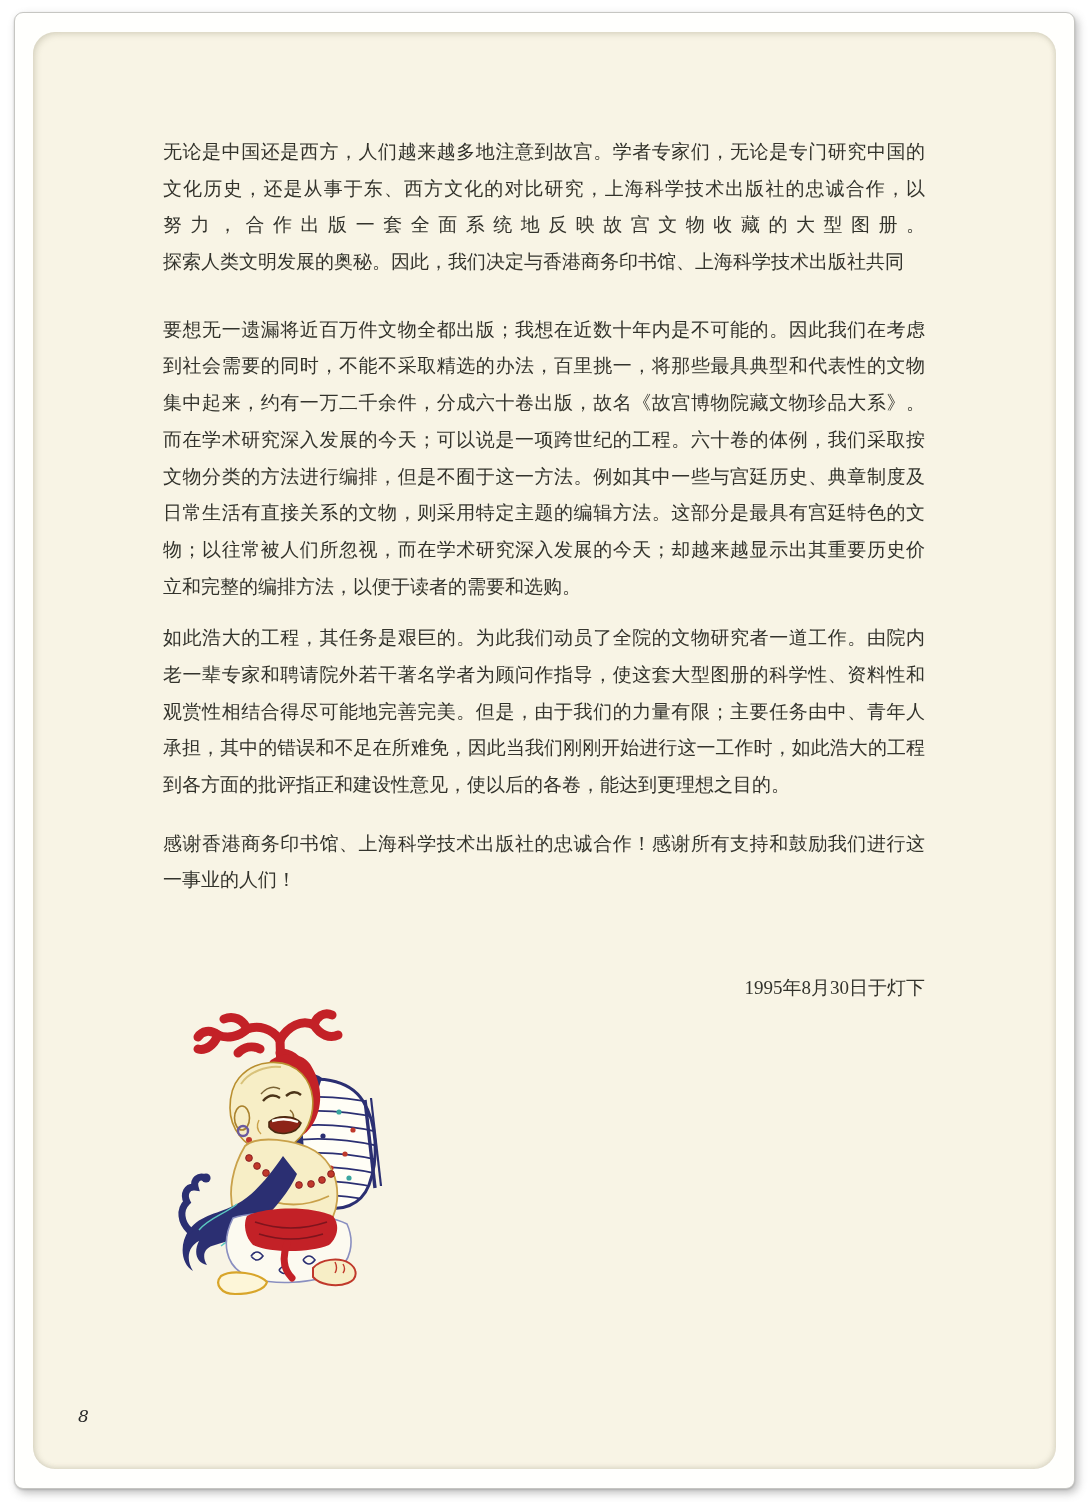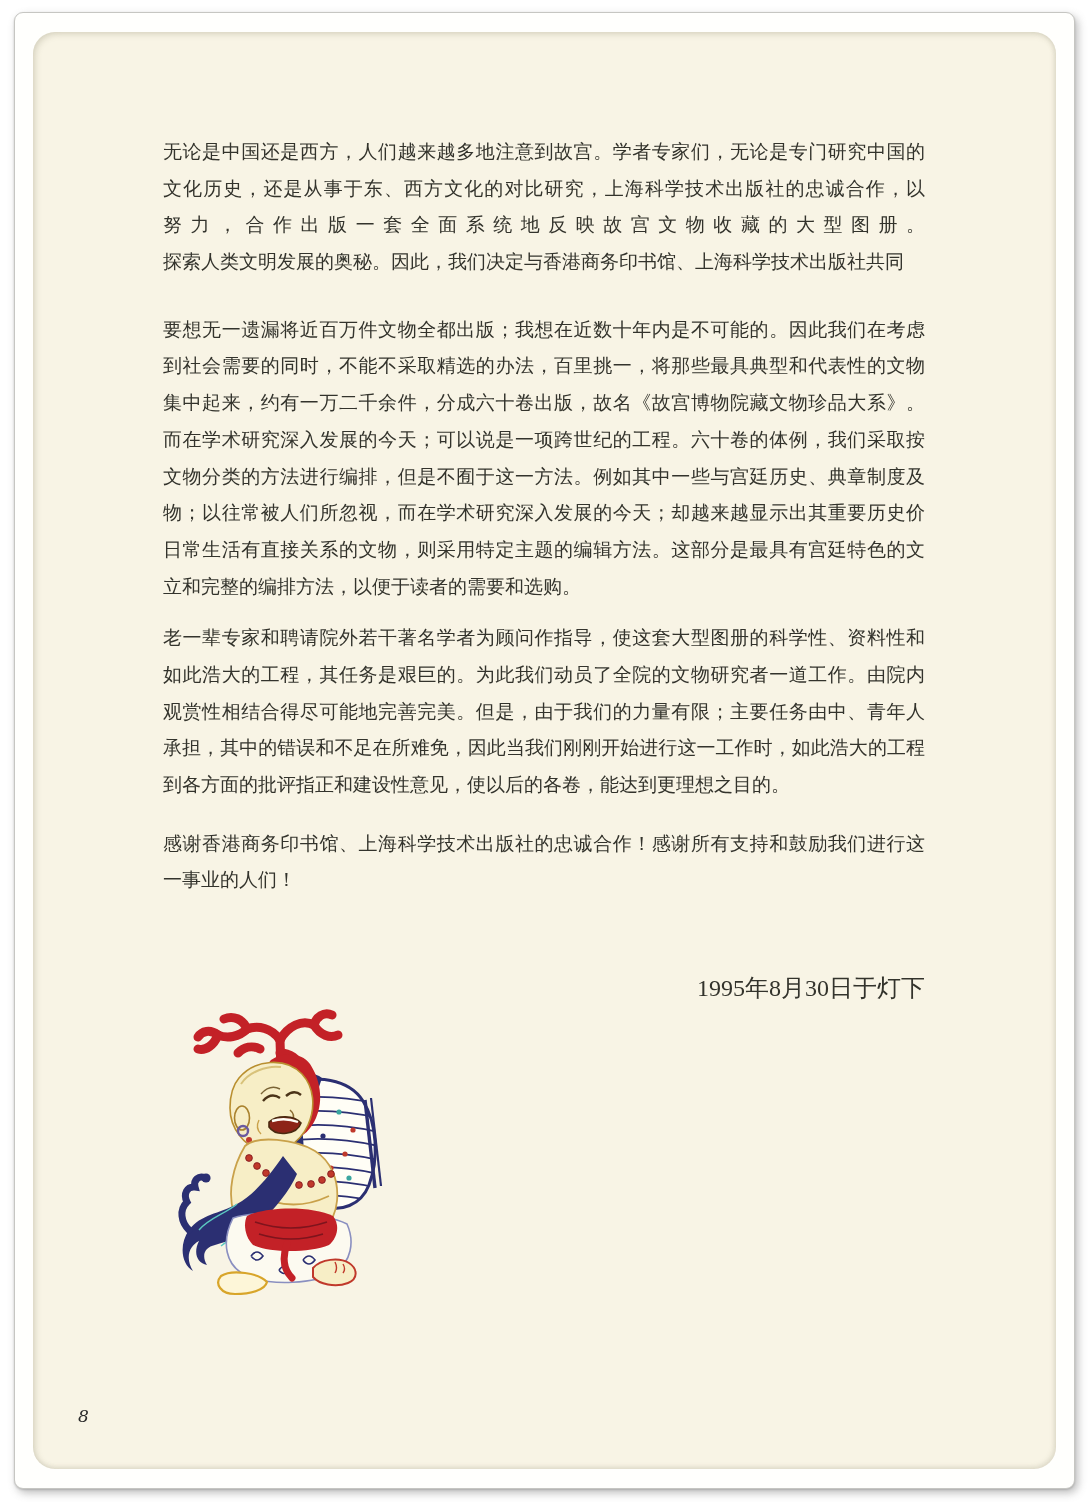--- a/index.html
+++ b/index.html
@@ -24,21 +24,21 @@
   }
   .para .line{
     height:36.7px;line-height:36.7px;white-space:nowrap;
     text-align:justify;text-align-last:justify;
   }
   .para .line:last-child{text-align-last:left;}
   .para-1{margin-bottom:31px;}
   .para-2{margin-bottom:15px;}
   .para-3{margin-bottom:22px;}
   .date-line{
-    margin-top:74px;text-align:right;font-size:24px;line-height:30px;color:#33332c;
+    margin-top:74px;text-align:right;font-size:19px;line-height:30px;color:#33332c;
   }
   .pagenum{
     position:absolute;left:45px;top:1374px;
     font-style:italic;font-size:17px;color:#2a2a2a;
     font-family:"DejaVu Serif",serif;
   }
   .illustration{position:absolute;left:130px;top:976px;}
 </style>
 </head>
 <body>
@@ -52,27 +52,27 @@
           <div class="line">文化历史，还是从事于东、西方文化的对比研究，上海科学技术出版社的忠诚合作，以</div>
           <div class="line">努力，合作出版一套全面系统地反映故宫文物收藏的大型图册。</div>
           <div class="line">探索人类文明发展的奥秘。因此，我们决定与香港商务印书馆、上海科学技术出版社共同</div>
         </div>
       <div class="para para-2">
           <div class="line">要想无一遗漏将近百万件文物全都出版；我想在近数十年内是不可能的。因此我们在考虑</div>
           <div class="line">到社会需要的同时，不能不采取精选的办法，百里挑一，将那些最具典型和代表性的文物</div>
           <div class="line">集中起来，约有一万二千余件，分成六十卷出版，故名《故宫博物院藏文物珍品大系》。</div>
           <div class="line">而在学术研究深入发展的今天；可以说是一项跨世纪的工程。六十卷的体例，我们采取按</div>
           <div class="line">文物分类的方法进行编排，但是不囿于这一方法。例如其中一些与宫廷历史、典章制度及</div>
+          <div class="line">日常生活有直接关系的文物，则采用特定主题的编辑方法。这部分是最具有宫廷特色的文</div>
           <div class="line">物；以往常被人们所忽视，而在学术研究深入发展的今天；却越来越显示出其重要历史价</div>
-          <div class="line">日常生活有直接关系的文物，则采用特定主题的编辑方法。这部分是最具有宫廷特色的文</div>
           <div class="line">立和完整的编排方法，以便于读者的需要和选购。</div>
         </div>
       <div class="para para-3">
+          <div class="line">如此浩大的工程，其任务是艰巨的。为此我们动员了全院的文物研究者一道工作。由院内</div>
           <div class="line">老一辈专家和聘请院外若干著名学者为顾问作指导，使这套大型图册的科学性、资料性和</div>
-          <div class="line">如此浩大的工程，其任务是艰巨的。为此我们动员了全院的文物研究者一道工作。由院内</div>
           <div class="line">观赏性相结合得尽可能地完善完美。但是，由于我们的力量有限；主要任务由中、青年人</div>
           <div class="line">承担，其中的错误和不足在所难免，因此当我们刚刚开始进行这一工作时，如此浩大的工程</div>
           <div class="line">到各方面的批评指正和建设性意见，使以后的各卷，能达到更理想之目的。</div>
         </div>
       <div class="para para-4">
           <div class="line">感谢香港商务印书馆、上海科学技术出版社的忠诚合作！感谢所有支持和鼓励我们进行这</div>
           <div class="line">一事业的人们！</div>
         </div>
       <div class="date-line">1995年8月30日于灯下</div>
     </div>

